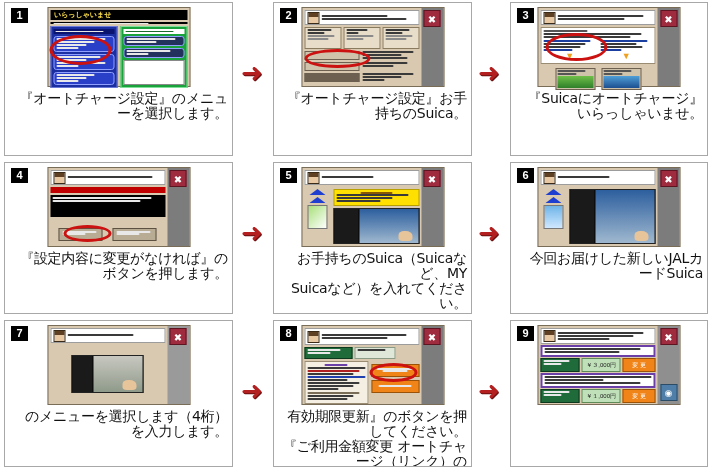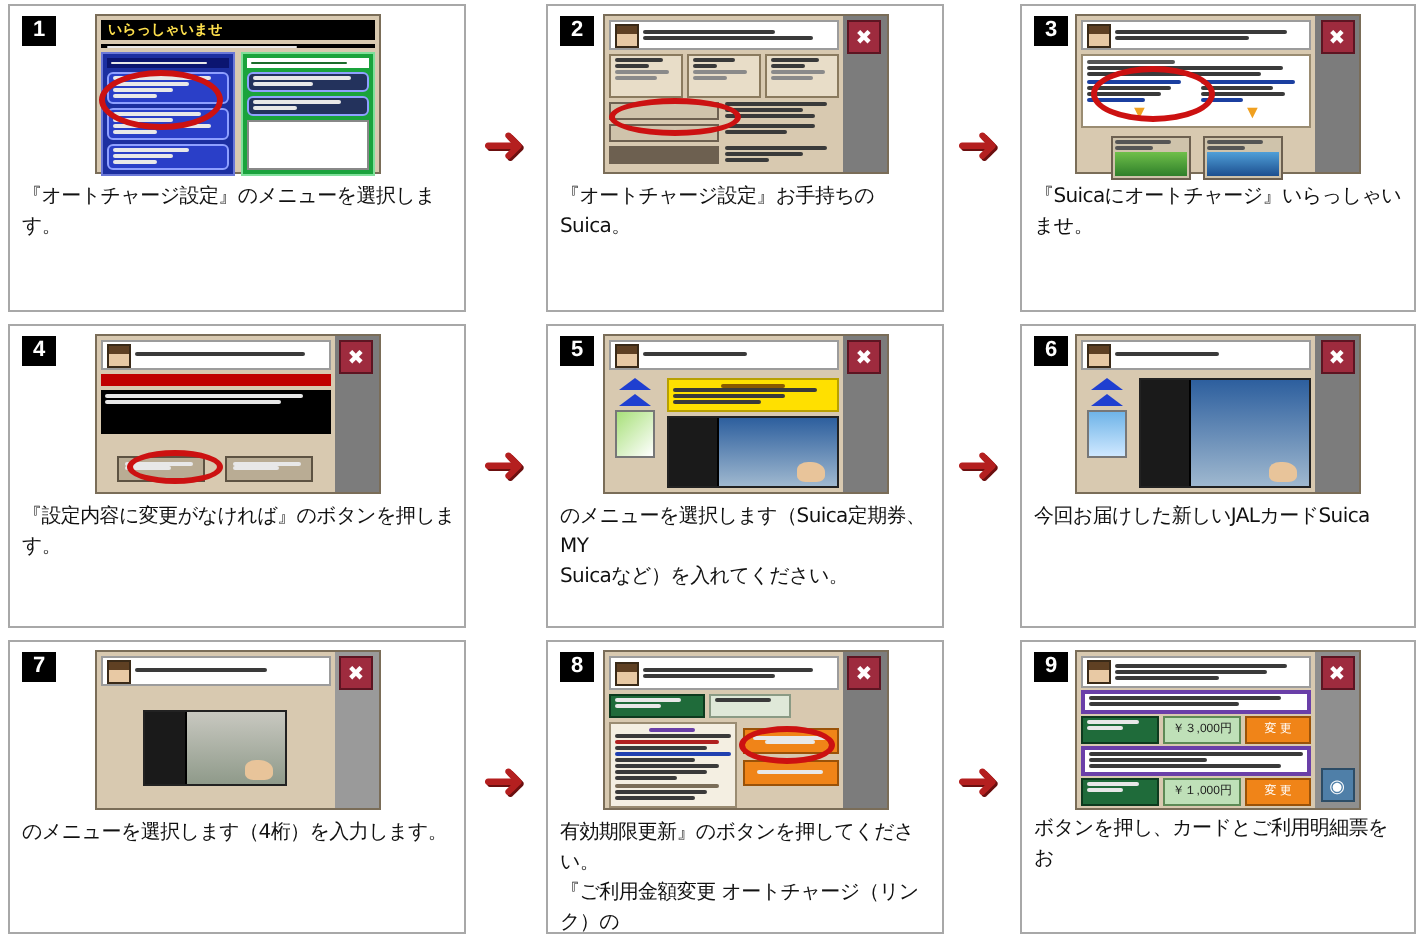--- a/index.html
+++ b/index.html
@@ -83,23 +83,24 @@
   }
   .hdrtext { flex: 1; min-width: 0; overflow: hidden; }
   .ln { height: 2px; background: #3a3a3a; margin-bottom: 1px; border-radius: 1px; }
   .ln.s70 { width: 70%; } .ln.s90 { width: 90%; } .ln.s55 { width: 55%; }
   .ln.s40 { width: 40%; } .ln.s100 { width: 100%; } .ln.s80 { width: 80%; }
   .ln.red { background: #b02020; } .ln.blue { background: #2040b0; }
   .ln.white { background: #e8e8e8; } .ln.grn { background: #1b6b2b; }
 
   .caption {
     position: absolute; left: 6px; right: 4px; top: 88px;
-    font-size: 10px; line-height: 15px; color: #111111;
+    font-size: 14px; line-height: 15px; color: #111111;
     font-family: "DejaVu Sans", "Liberation Sans", sans-serif;
     letter-spacing: -0.3px;
+    text-align: right;
   }
 
   .oval {
     position: absolute;
     border: 3px solid #cc1111; border-radius: 50%;
     pointer-events: none;
   }
 
   
   .p1top { background:#000; color:#fff; height:13px; display:flex; align-items:center; padding-left:4px; }
@@ -437,21 +438,21 @@
             </div>
           </div>
           <div class="screen-side">
             <div class="btn-cancel">
                 <span class="x">✖</span>
               </div>
           </div>
         </div>
       </div>
       <div class="caption">
-        <div>のメニューを選択します（Suica定期券、MY</div>
+        <div>お手持ちのSuica（Suicaなど、MY</div>
         <div>Suicaなど）を入れてください。</div>
       </div>
     </div>
   </div>
 
   <div class="cell col3">
     <div class="arrow">➜</div>
     <div class="panel">
       <div class="badge">6</div>
       <div class="screenwrap">
@@ -631,19 +632,18 @@
           </div>
           <div class="screen-side" style="background:#8f8f8f;">
             <div class="btn-cancel">
                 <span class="x">✖</span>
               </div>
             <div class="btn-blue">◉</div>
           </div>
         </div>
       </div>
       <div class="caption" style="top:86px;">
-        <div>ボタンを押し、カードとご利用明細票をお</div>
 
       </div>
     </div>
   </div>
 
 </div>
 
 </body></html>

